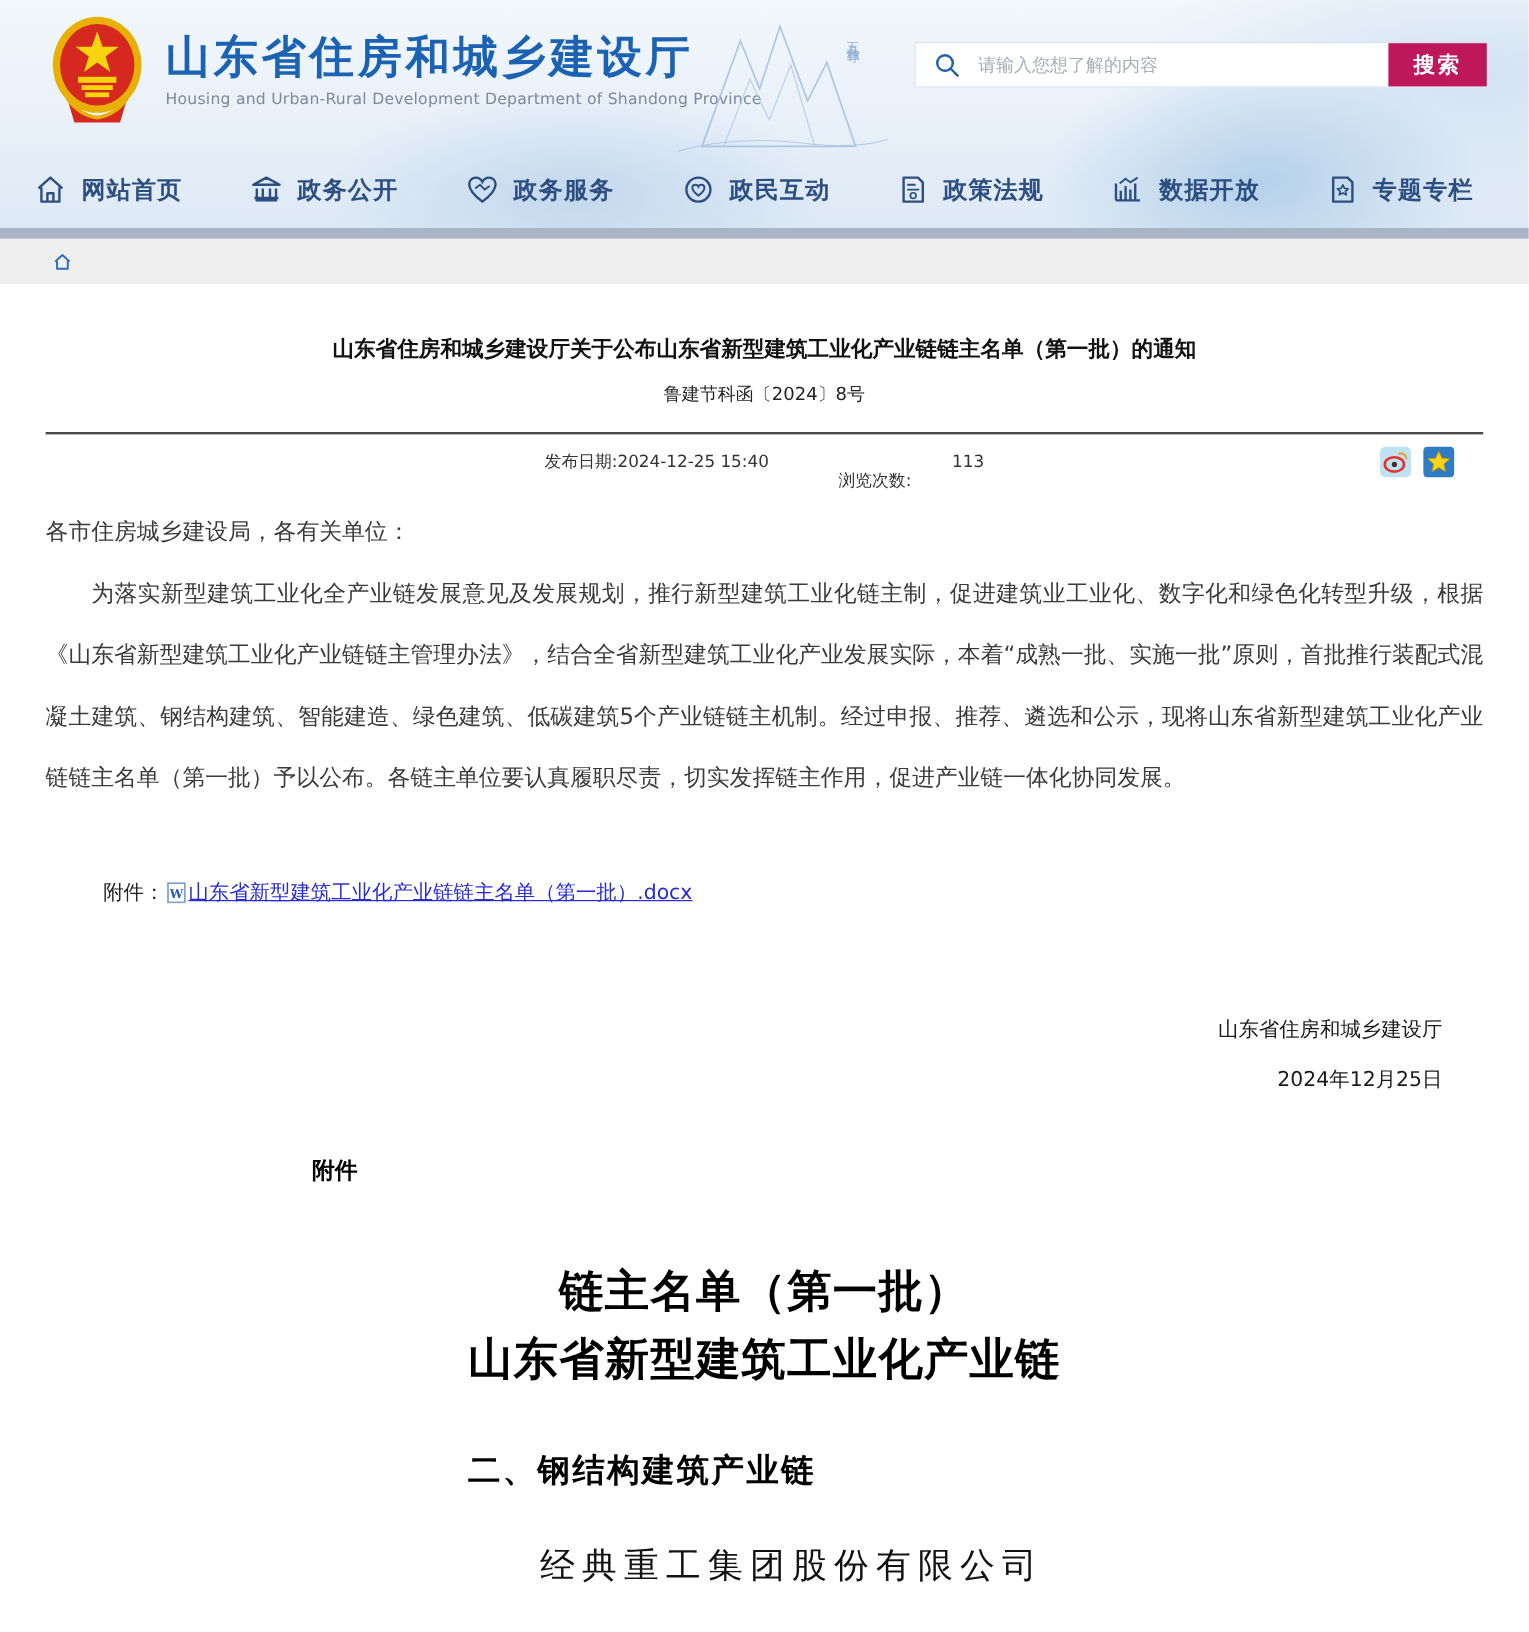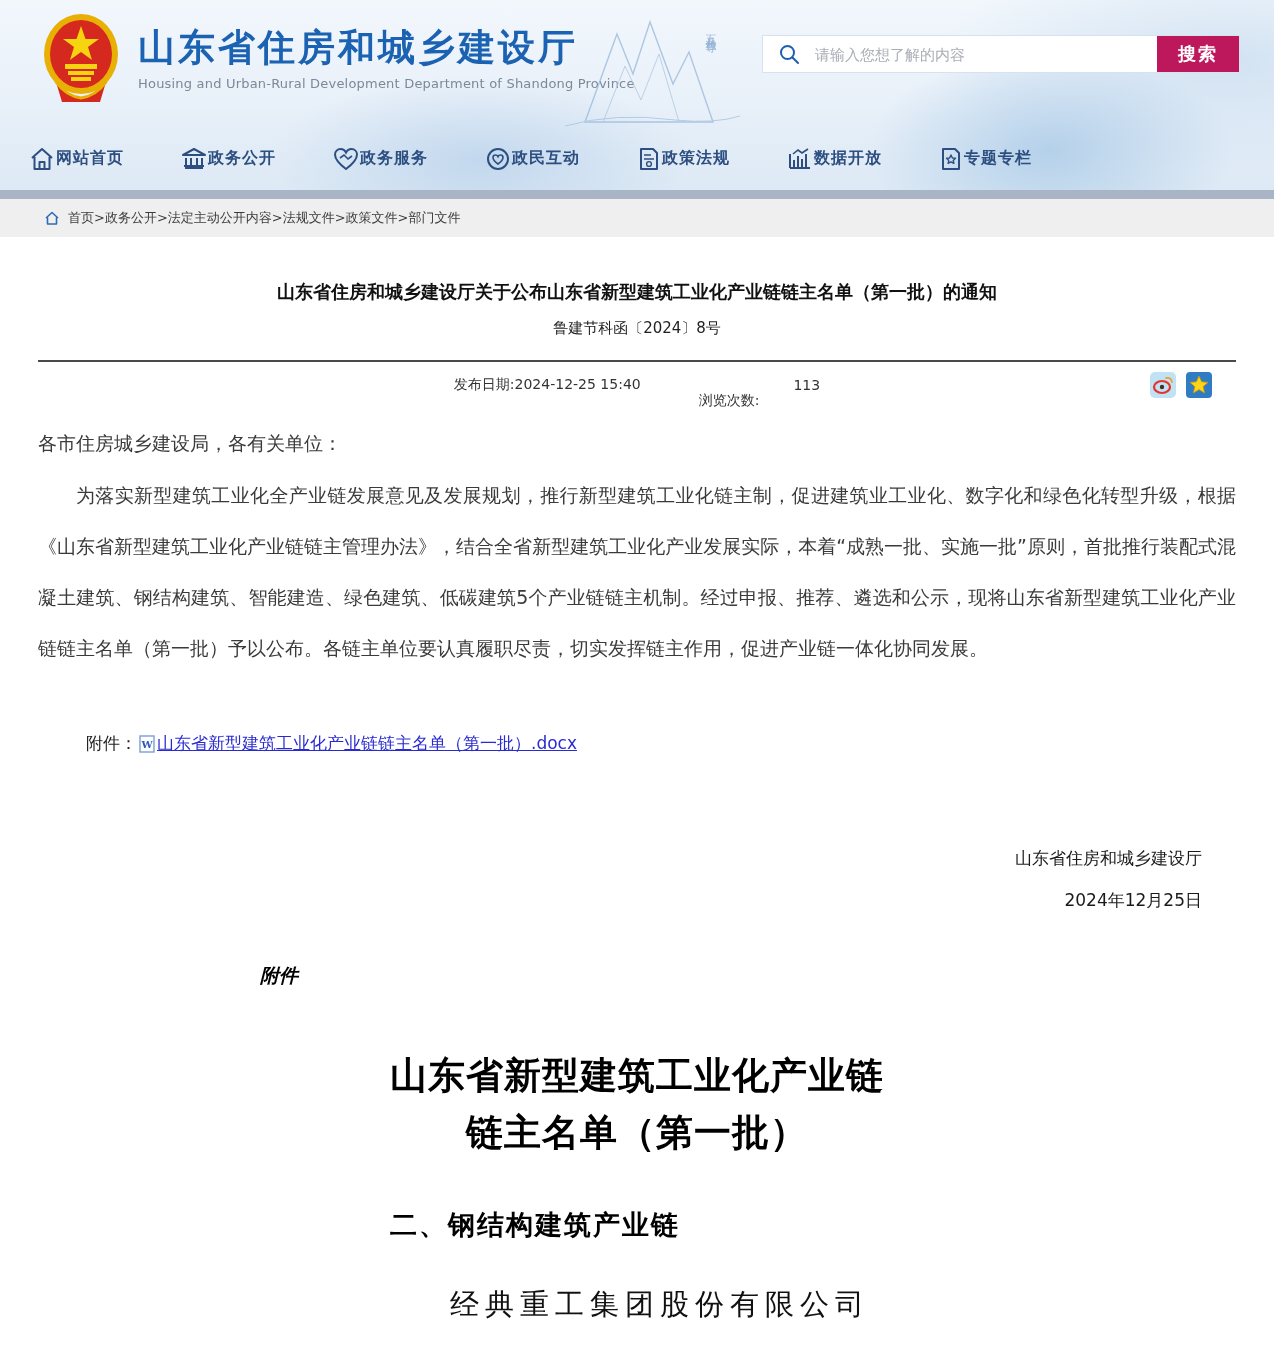--- a/index.html
+++ b/index.html
@@ -29,22 +29,22 @@
   .search-icon{ width:52px; display:flex; align-items:center; justify-content:center; }
   .search input{ flex:1; border:none; outline:none; font-size:15px; color:#333; background:transparent; }
   .search input::placeholder{ color:#a9adb5; }
   .search-btn{ width:82px; height:100%; border:none; background:#be185d; color:#fff;
                font-size:18px; font-weight:bold; letter-spacing:2px; cursor:pointer;
                font-family:inherit; }
 
   
   .nav{ position:absolute; left:0; bottom:8px; width:100%; height:47px;
         display:flex; align-items:center; padding:0 28px; }
-  .nav-item{ display:flex; align-items:center; gap:0; text-decoration:none;
-             color:#2d4e80; font-size:16px; font-weight:bold; letter-spacing:1px;
+  .nav-item{ display:flex; align-items:flex-start; gap:12px; text-decoration:none;
+             color:#2d4e80; font-size:20px; font-weight:bold; letter-spacing:1px;
              margin-right:56px; white-space:nowrap; cursor:pointer; }
   .nav-icon{ display:flex; align-items:center; }
   .nav-divider{ height:9px; background:#a9b5c7; }
 
   
   .breadcrumb-bar{ height:38px; background:#efefef; display:flex; align-items:center; padding:0 44px; gap:8px; }
   .crumb-text{ font-size:13px; color:#3c3c3c; cursor:pointer; }
 
   
   .content{ padding:40px 38px 0 38px; background:#fff; }
@@ -66,21 +66,21 @@
   .attachment-row{ margin-top:58px; padding-left:48px; font-size:17px; color:#222;
                    display:flex; align-items:center; }
   .doc-icon{ margin:0 2px 0 2px; display:inline-flex; }
   .attachment-link{ color:#2a2ad2; text-decoration:underline; cursor:pointer; }
 
   .signature{ text-align:right; padding-right:34px; margin-top:82px; font-size:17px;
               color:#1a1a1a; line-height:42px; }
 
   
   .attach-doc{ margin-top:42px; padding-bottom:60px; }
-  .attach-label{ margin-left:222px; font-size:19px; font-weight:bold; color:#000;font-style:italic; }
+  .attach-label{ margin-left:222px; font-size:19px; font-weight:bold; color:#000; }
   .attach-title{ margin-top:58px; text-align:center; font-family:"DejaVu Serif","Liberation Serif",serif;
                  font-size:37px; font-weight:bold; color:#000; line-height:57px; letter-spacing:1px; }
   .attach-section{ margin:46px 0 0 352px; font-size:27px; font-weight:bold; color:#000; letter-spacing:2px; }
   .attach-company{ margin:42px 0 0 412px; font-family:"DejaVu Serif","Liberation Serif",serif;
                    font-size:29px; color:#111; letter-spacing:6px; }
 
   svg{ display:block; }
 </style>
 </head>
 <body>
@@ -195,21 +195,20 @@
 </header>
 
 <div class="nav-divider"></div>
 
 <div class="breadcrumb-bar">
   <span>
     <svg width="16" height="15" viewBox="0 0 16 15">
         <path d="M2 7 L8 1.5 L14 7 M3.5 6.5 V13 H12.5 V6.5" fill="none" stroke="#2b6cb8" stroke-width="1.6" stroke-linejoin="round"></path>
       </svg>
   </span>
-  <span class="crumb-text">首页&gt;政务公开&gt;法定主动公开内容&gt;法规文件&gt;政策文件&gt;部门文件</span>
 </div>
 
 <main class="content">
   <h1 class="article-title">山东省住房和城乡建设厅关于公布山东省新型建筑工业化产业链链主名单（第一批）的通知</h1>
   <div class="doc-number">鲁建节科函〔2024〕8号</div>
   <hr class="title-rule">
 
   <div class="meta-row">
     <span class="meta-date">发布日期:2024-12-25 15:40</span>
     <span class="meta-views-label">浏览次数:</span>
@@ -247,19 +246,19 @@
   </div>
 
   <div class="signature">
     <div>山东省住房和城乡建设厅</div>
     <div>2024年12月25日</div>
   </div>
 
   <div class="attach-doc">
     <div class="attach-label">附件</div>
     <div class="attach-title">
+      <div>链主名单（第一批）</div>
       <div>山东省新型建筑工业化产业链</div>
-      <div>链主名单（第一批）</div>
     </div>
     <div class="attach-section">二、钢结构建筑产业链</div>
     <div class="attach-company">经典重工集团股份有限公司</div>
   </div>
 </main>
 
 </body></html>

